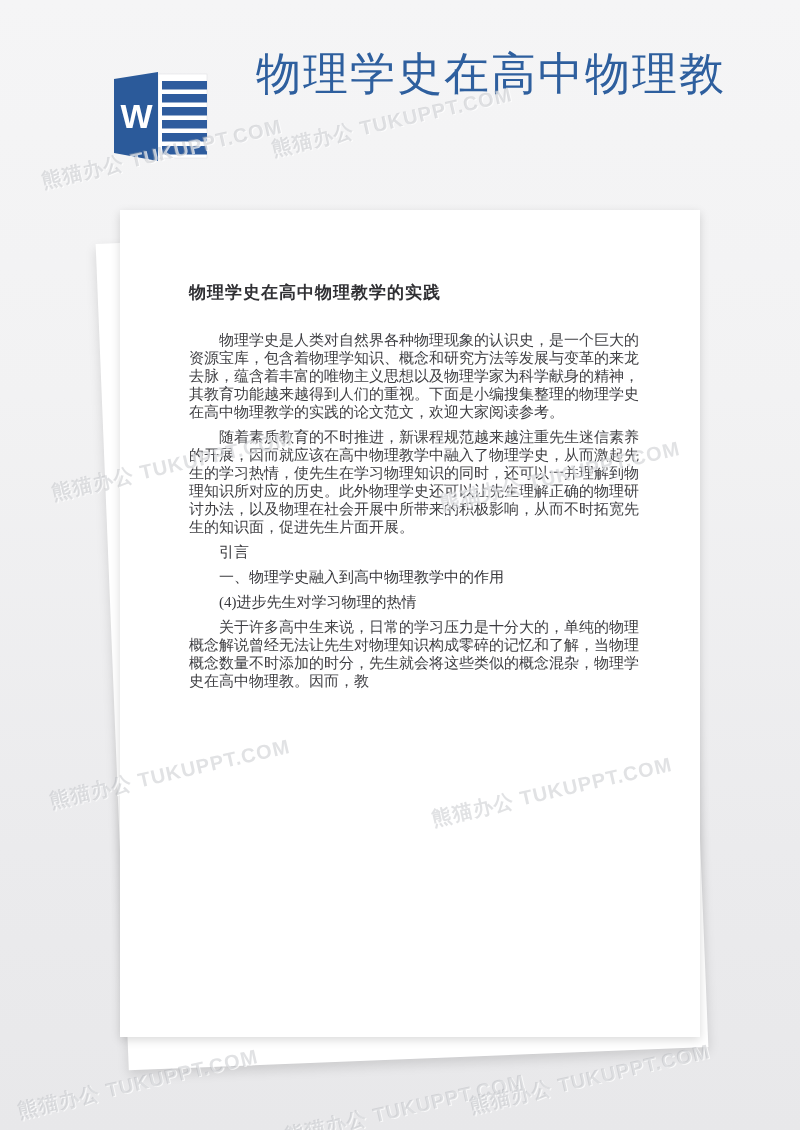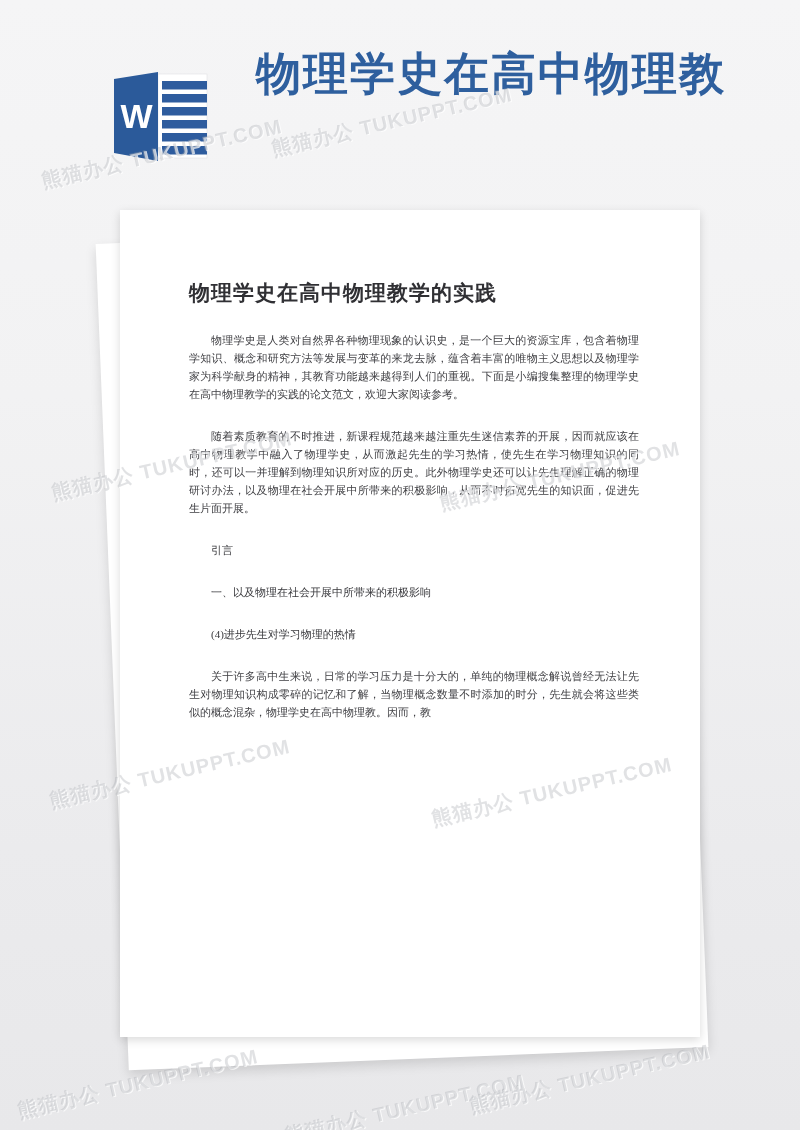--- a/index.html
+++ b/index.html
@@ -10,46 +10,46 @@
   }
   .screen{
     position:relative;width:800px;height:1130px;overflow:hidden;
     background:linear-gradient(180deg,#f5f5f6 0%,#f2f2f3 35%,#ebebed 75%,#e8e8ea 100%);
   }
   
   .hero{position:absolute;left:0;top:0;width:800px;height:210px;}
   .hero-icon{position:absolute;left:112px;top:70px;width:99px;height:95px;}
   .hero-title{
     position:absolute;left:256px;top:46px;width:500px;
-    font-weight:bold;font-size:45px;line-height:57px;letter-spacing:2px;
+    font-weight:normal;font-size:45px;line-height:57px;letter-spacing:2px;
     color:#2e5f9e;
   }
   .hero-title span{display:block;}
   
   .page{
     position:absolute;left:120px;top:210px;width:580px;height:827px;
     background:#ffffff;
   }
   .page.back{
     transform:translate(-8px,22px) rotate(-2.3deg);
     box-shadow:0 5px 12px rgba(0,0,0,0.13);
   }
   .page.front{
     box-sizing:border-box;
     padding:69px 61px 0 69px;
     box-shadow:0 3px 9px rgba(0,0,0,0.15);
   }
   .doc-title{
     margin:0 0 24px 0;
-    font-size:21px;line-height:28px;font-weight:bold;letter-spacing:1px;
+    font-size:17px;line-height:28px;font-weight:bold;letter-spacing:1px;
     color:#303034;
   }
   .doc-block{
-    margin:24px 0;
-    font-size:11px;line-height:18px;
+    margin:7px 0;
+    font-size:15px;line-height:18px;
     color:#3e3e42;
     text-align:justify;
     text-indent:2em;
   }
   .doc-block.heading{color:#38383c;}
   
   .watermark{
     position:absolute;white-space:nowrap;pointer-events:none;
     font-family:"Liberation Sans","DejaVu Sans",sans-serif;
     font-weight:bold;font-size:20px;letter-spacing:1px;
@@ -85,21 +85,21 @@
   </div>
 
   <div class="page back"></div>
 
   <div class="page front">
     <h1 class="doc-title">物理学史在高中物理教学的实践</h1>
     <div id="doc-blocks">
         <p class="doc-block paragraph">物理学史是人类对自然界各种物理现象的认识史，是一个巨大的资源宝库，包含着物理学知识、概念和研究方法等发展与变革的来龙去脉，蕴含着丰富的唯物主义思想以及物理学家为科学献身的精神，其教育功能越来越得到人们的重视。下面是小编搜集整理的物理学史在高中物理教学的实践的论文范文，欢迎大家阅读参考。</p>
         <p class="doc-block paragraph">随着素质教育的不时推进，新课程规范越来越注重先生迷信素养的开展，因而就应该在高中物理教学中融入了物理学史，从而激起先生的学习热情，使先生在学习物理知识的同时，还可以一并理解到物理知识所对应的历史。此外物理学史还可以让先生理解正确的物理研讨办法，以及物理在社会开展中所带来的积极影响，从而不时拓宽先生的知识面，促进先生片面开展。</p>
         <p class="doc-block heading">引言</p>
-        <p class="doc-block heading">一、以及物理在社会开展中所带来的积极影响</p>
+        <p class="doc-block heading">一、物理学史融入到高中物理教学中的作用</p>
         <p class="doc-block heading">(4)进步先生对学习物理的热情</p>
         <p class="doc-block paragraph">关于许多高中生来说，日常的学习压力是十分大的，单纯的物理概念解说曾经无法让先生对物理知识构成零碎的记忆和了解，当物理概念数量不时添加的时分，先生就会将这些类似的概念混杂，物理学史在高中物理教。因而，教</p>
       </div>
   </div>
 
   <div id="watermarks">
       <div class="watermark" style="left: 42px; top: 168px;">熊猫办公 TUKUPPT.COM</div>
       <div class="watermark" style="left: 272px; top: 136px;">熊猫办公 TUKUPPT.COM</div>
       <div class="watermark" style="left: 52px; top: 480px;">熊猫办公 TUKUPPT.COM</div>
       <div class="watermark" style="left: 440px; top: 490px;">熊猫办公 TUKUPPT.COM</div>

